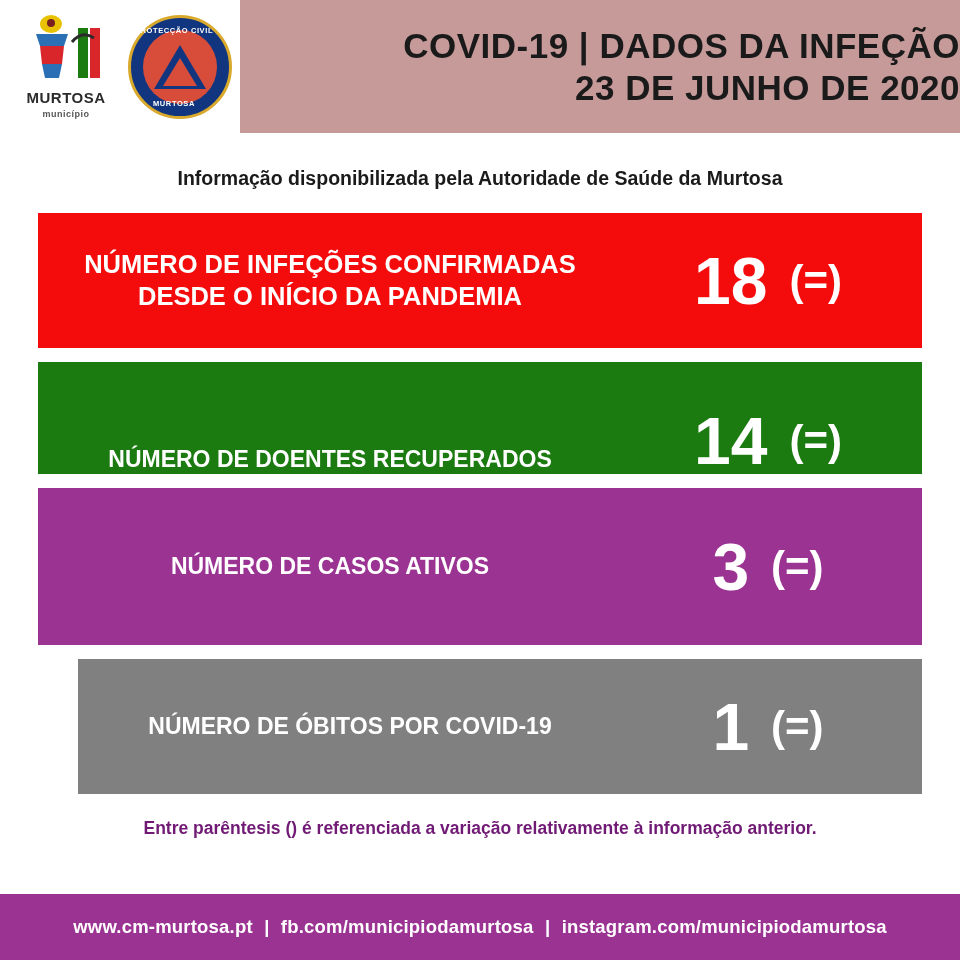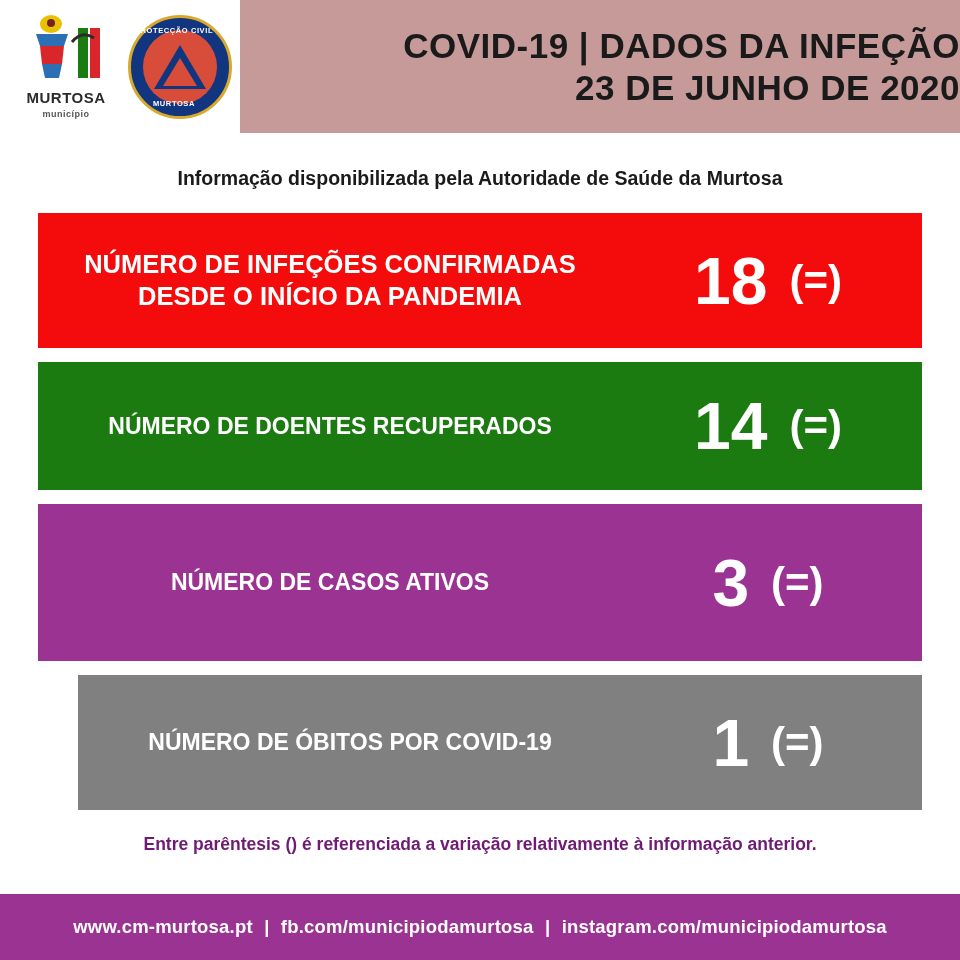--- a/index.html
+++ b/index.html
@@ -183,21 +183,21 @@
     line-height: 1;
   }
   .stat-row .delta {
     font-size: 42px;
     font-weight: bold;
     line-height: 1;
   }
 
   .row-confirmed { height: 135px; background: #f40b0b; }
   .row-confirmed .label { font-size: 25.5px; }
-  .row-recovered { height: 128px; background: #1b7a10; }
+  .row-recovered { height: 112px; background: #1b7a10; align-items: flex-end; }
   .row-recovered .label { font-size: 23px; }
   .row-active { height: 157px; background: #9b3393; }
   .row-active .label { font-size: 23px; }
   .row-deaths { height: 135px; background: #808080; margin-left: 40px; }
   .row-deaths .label { font-size: 23px; }
 
   
   .footnote {
     margin-top: 24px;
     text-align: center;

